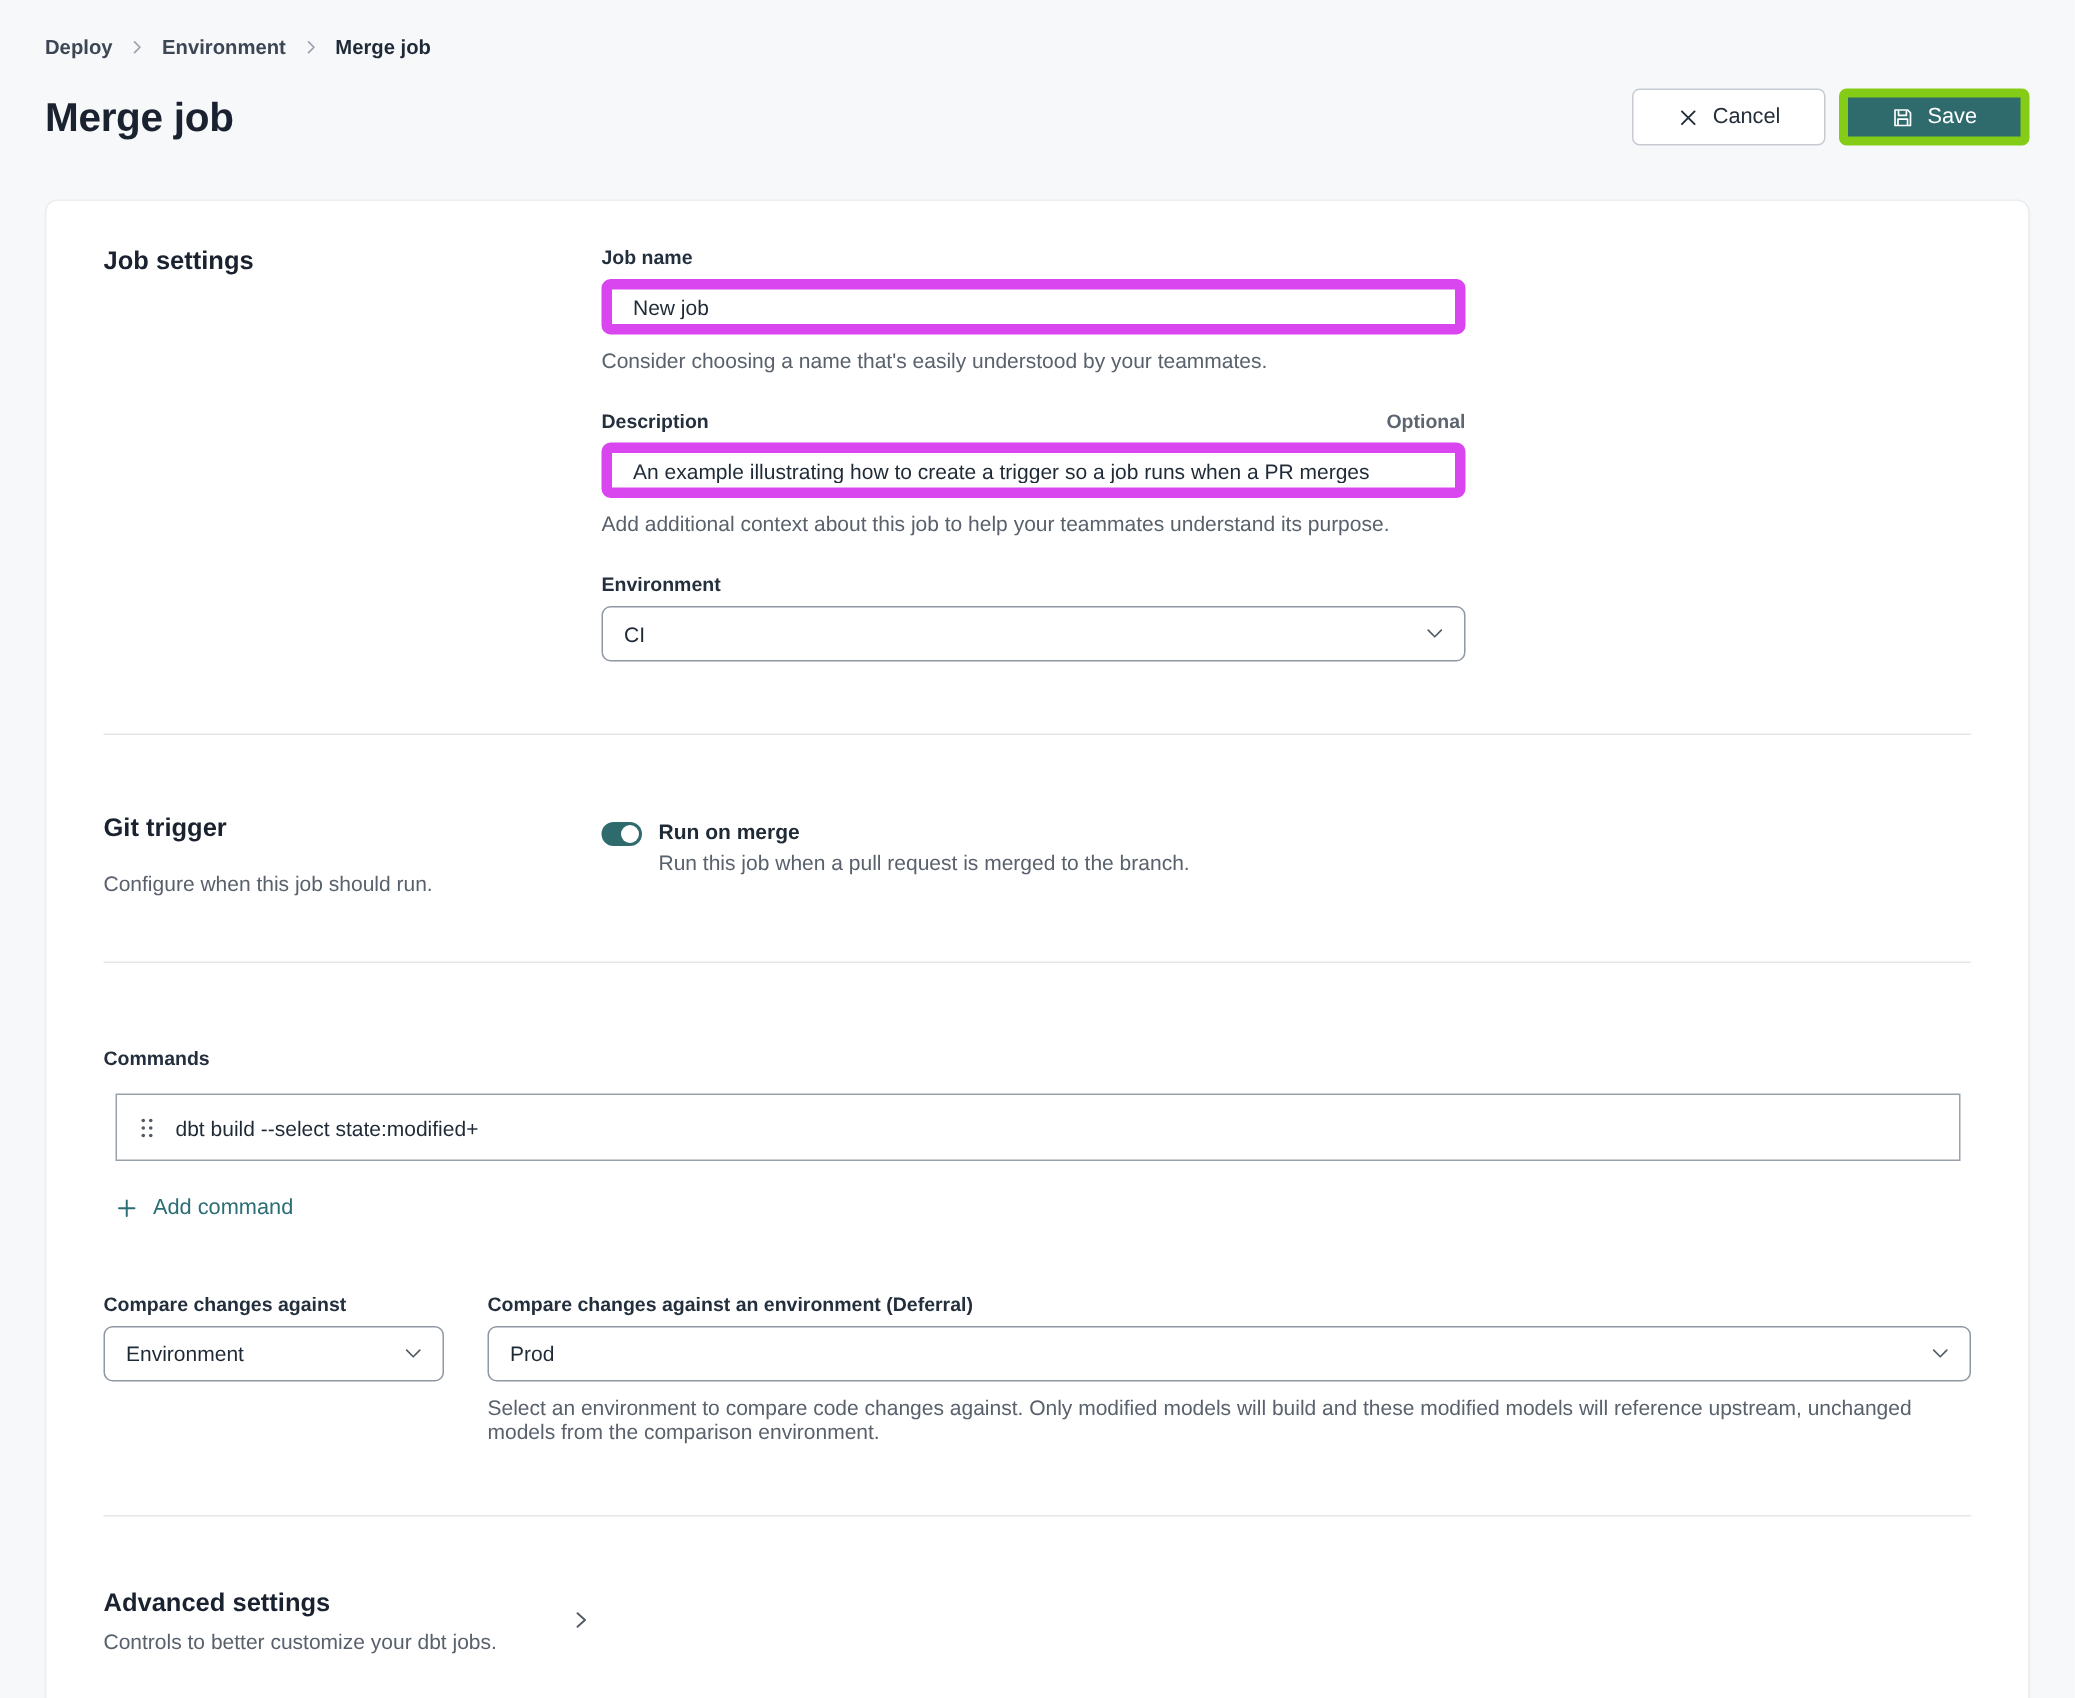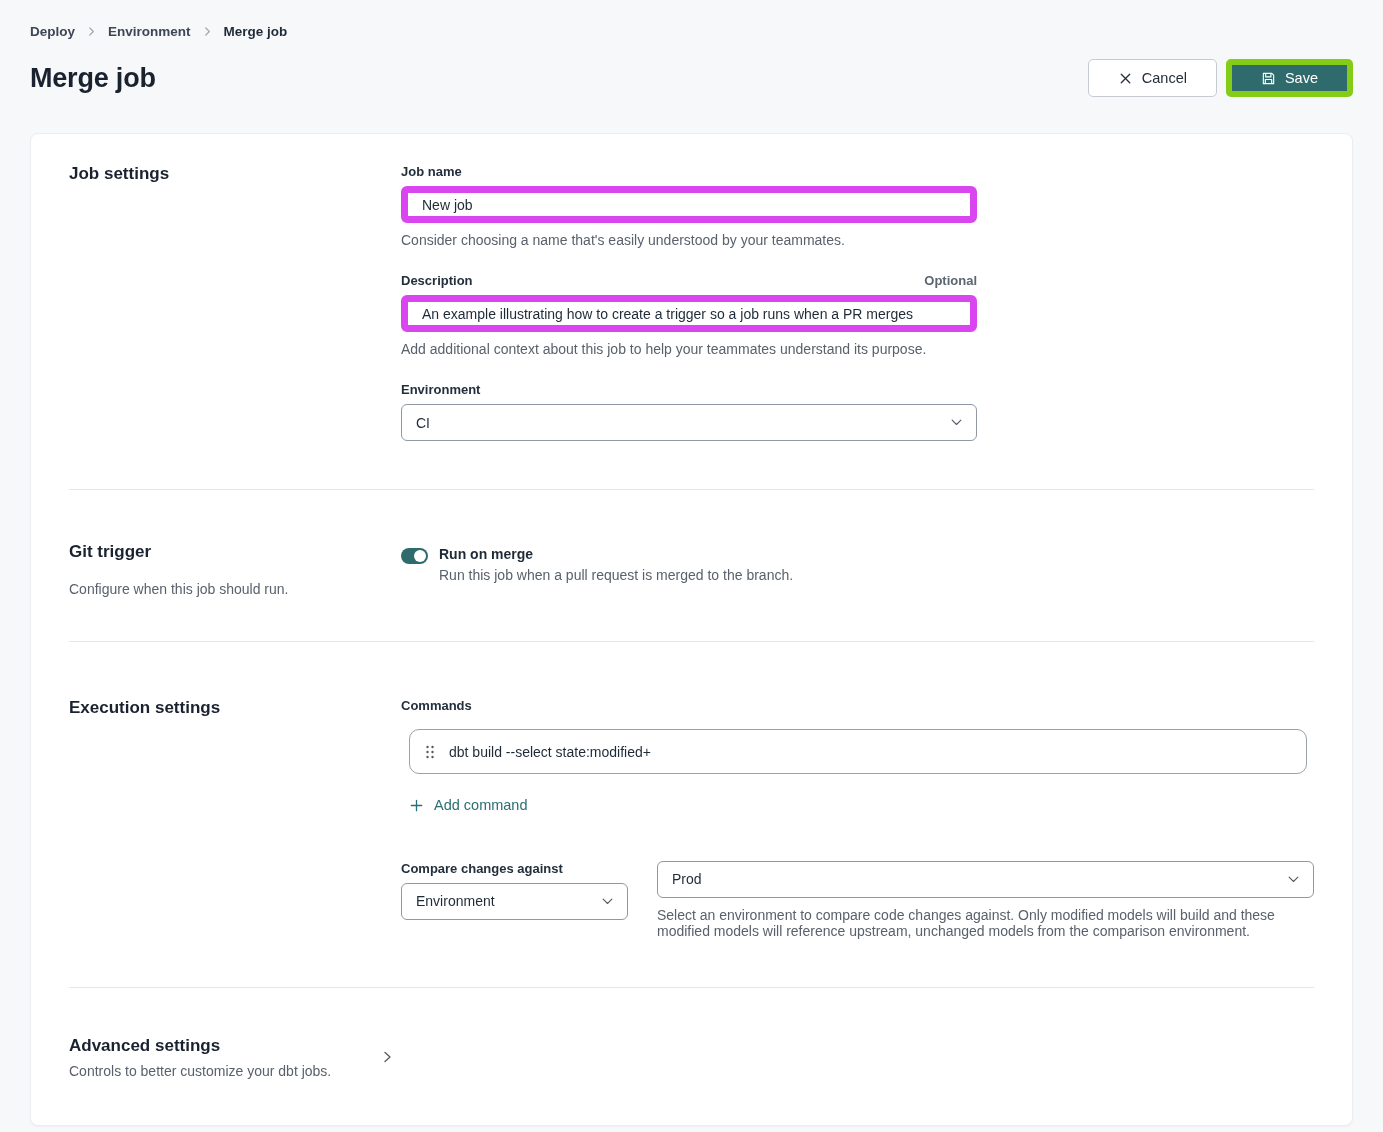--- a/index.html
+++ b/index.html
@@ -79,21 +79,21 @@
   }
   .toggle.on .knob { left: 13px; }
   .toggle-text { margin-left: 11px; }
   .toggle-title { font-size: 14px; font-weight: 700; color: #1f2a37; }
   .toggle-desc { font-size: 14px; color: #59616c; margin-top: 5px; }
 
   
   .commands-label { font-size: 13px; font-weight: 700; color: #232f3d; }
   .command-row {
     margin: 16px 7px 0 8px; height: 45px; border: 1px solid #99a1ab;
-    border-radius: 10px; display: flex; align-items: center; padding: 0 15px;
+    border-radius: 0; display: flex; align-items: center; padding: 0 15px;
     background: #fff;
   }
   .drag-handle { display: inline-flex; color: #525b66; cursor: grab; }
   .command-text { margin-left: 14px; font-size: 14px; color: #1f2a37; }
   .add-command {
     margin: 23px 0 0 8px; display: inline-flex; align-items: center; gap: 10px;
     color: #2b6e74; font-size: 14.5px; cursor: pointer; background: none; border: none;
     font-family: "Liberation Sans", sans-serif;
   }
   .compare-row { display: flex; gap: 29px; margin-top: 44px; }
@@ -206,23 +206,20 @@
             <div class="toggle-title">Run on merge</div>
             <div class="toggle-desc">Run this job when a pull request is merged to the branch.</div>
           </div>
         </div>
       </div>
     </section>
 
     <div class="divider"></div>
 
     <section class="section" style="padding-top:56px; padding-bottom:48px;">
-      <div class="section-left">
-        <h2 class="section-heading">Execution settings</h2>
-      </div>
       <div class="section-right">
         <div class="commands-label">Commands</div>
 
         <div class="command-row">
           <span class="drag-handle">
             <svg width="10" height="14" viewBox="0 0 10 14" fill="currentColor">
               <circle cx="2.5" cy="2" r="1.2"></circle>
                 <circle cx="7.5" cy="2" r="1.2"></circle>
               <circle cx="2.5" cy="7" r="1.2"></circle>
                 <circle cx="7.5" cy="7" r="1.2"></circle>
@@ -250,20 +247,23 @@
             <div class="select-box">
               <span class="select-value">Environment</span>
               <span class="select-chevron">
                 <svg width="11" height="7" viewBox="0 0 12 8" fill="none">
                     <path d="M1 1.3l5 5 5-5" stroke="currentColor" stroke-width="1.3" stroke-linecap="round" stroke-linejoin="round"></path>
                   </svg>
               </span>
             </div>
           </div>
           <div class="compare-col-large">
+            <div class="field-label-row">
+              <label class="field-label">Compare changes against an environment (Deferral)</label>
+            </div>
             <div class="select-box">
               <span class="select-value">Prod</span>
               <span class="select-chevron">
                 <svg width="11" height="7" viewBox="0 0 12 8" fill="none">
                     <path d="M1 1.3l5 5 5-5" stroke="currentColor" stroke-width="1.3" stroke-linecap="round" stroke-linejoin="round"></path>
                   </svg>
               </span>
             </div>
             <p class="helper">Select an environment to compare code changes against. Only modified models will build and these modified models will reference upstream, unchanged models from the comparison environment.</p>
           </div>

